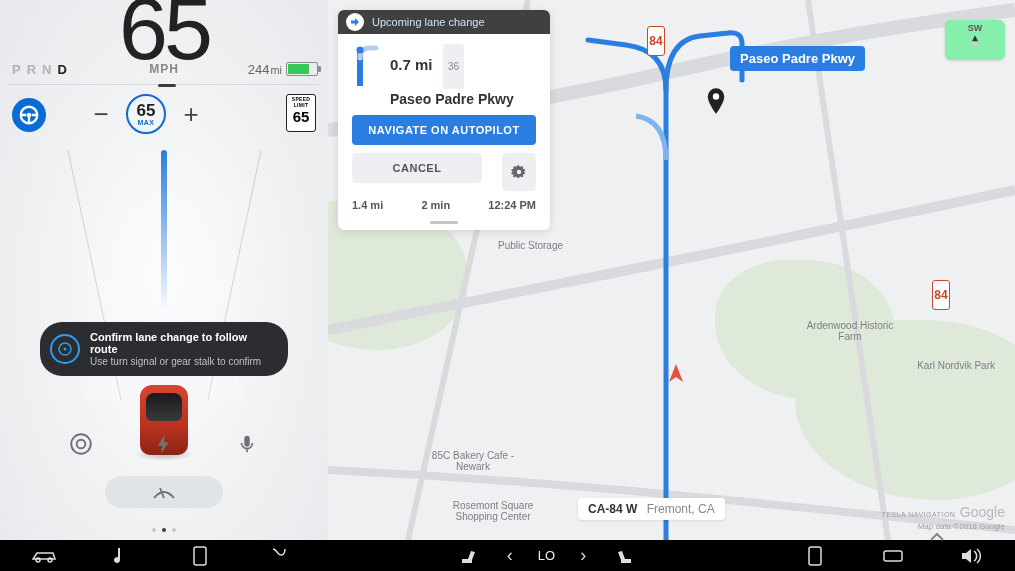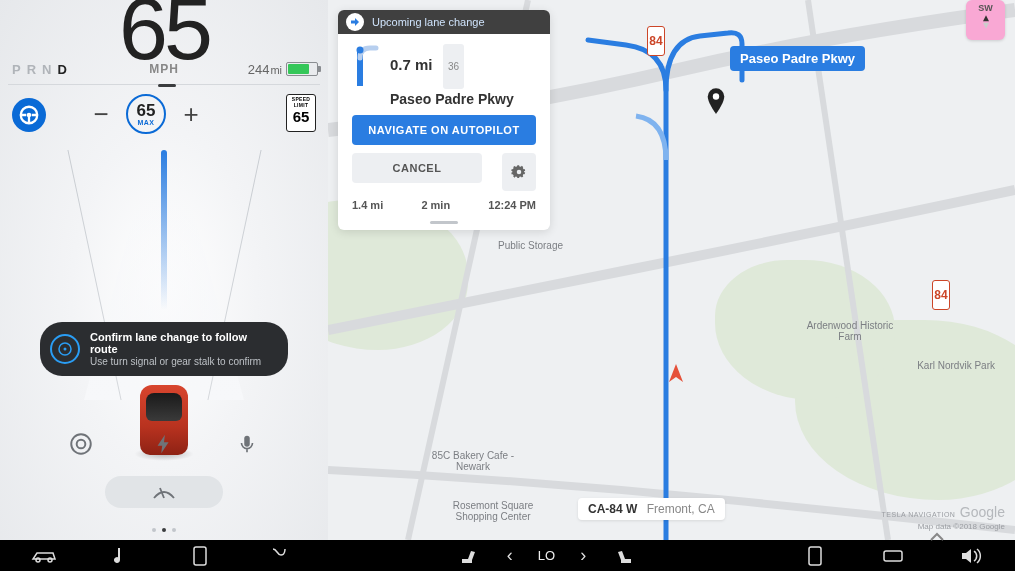--- a/index.html
+++ b/index.html
@@ -64,21 +64,21 @@
   .g3{ width:200px; height:150px; left:-60px; top:200px;}
   .mapsvg{ position:absolute; inset:0; width:100%; height:100%;}
   .route{ stroke:#2a7de1; stroke-width:5; fill:none; stroke-linecap:round; stroke-linejoin:round;}
   .route-alt{ stroke:#7fb3ef; stroke-width:5; fill:none;}
   .road-gray{ stroke:#d8dadd; fill:none;}
   .hwy{ position:absolute; width:18px; height:30px; border-radius:3px; background:#fff; border:1.5px solid #cc4628; font-size:12px; font-weight:700; color:#cc4628; display:flex; align-items:center; justify-content:center;}
   .poi{ position:absolute; font-size:10px; color:#7b7e83; white-space:nowrap;}
   .dest-label{ position:absolute; top:46px; right:150px; background:#2a7de1; color:#fff; font-size:13px; font-weight:600; padding:5px 10px; border-radius:4px;}
   .dest-pin{ position:absolute; top:88px; right:288px; }
   .cursor{ position:absolute; bottom:150px; left:336px;}
-  .compass{ position:absolute; top:0; right:10px; width:39px; height:40px; background:#f9a8d4; border-radius:6px; box-shadow:0 1px 3px rgba(0,0,0,0.15); text-align:center;}
+  .compass{ position:absolute; top:20px; right:10px; width:60px; height:40px; background:#86efac; border-radius:6px; box-shadow:0 1px 3px rgba(0,0,0,0.15); text-align:center;}
   .compass .d{ font-size:9px; font-weight:600; color:#555; padding-top:3px;}
   .loc-bar{ position:absolute; bottom:20px; left:250px; background:#fff; border-radius:4px; padding:4px 10px; font-size:12px; box-shadow:0 1px 3px rgba(0,0,0,0.1);}
   .loc-bar .hw{ font-weight:700; color:#333;}
   .loc-bar .ct{ color:#888; margin-left:6px;}
   .attrib{ position:absolute; bottom:8px; right:10px; font-size:8px; color:#9a9da2; text-align:right; line-height:1.3;}
   .attrib .g{ font-size:14px; color:#b5b8bc; font-weight:500;}
   
   .card{ position:absolute; top:10px; left:10px; width:212px; background:#fff; border-radius:6px; box-shadow:0 2px 10px rgba(0,0,0,0.12); overflow:hidden;}
   .card-head{ background:#404040; color:#cfe3fb; padding:6px 10px 6px 34px; font-size:11px; position:relative;}
   .card-head .ic{ position:absolute; left:8px; top:50%; transform:translateY(-50%); width:18px; height:18px; border-radius:50%; background:#fff; display:flex; align-items:center; justify-content:center;}

